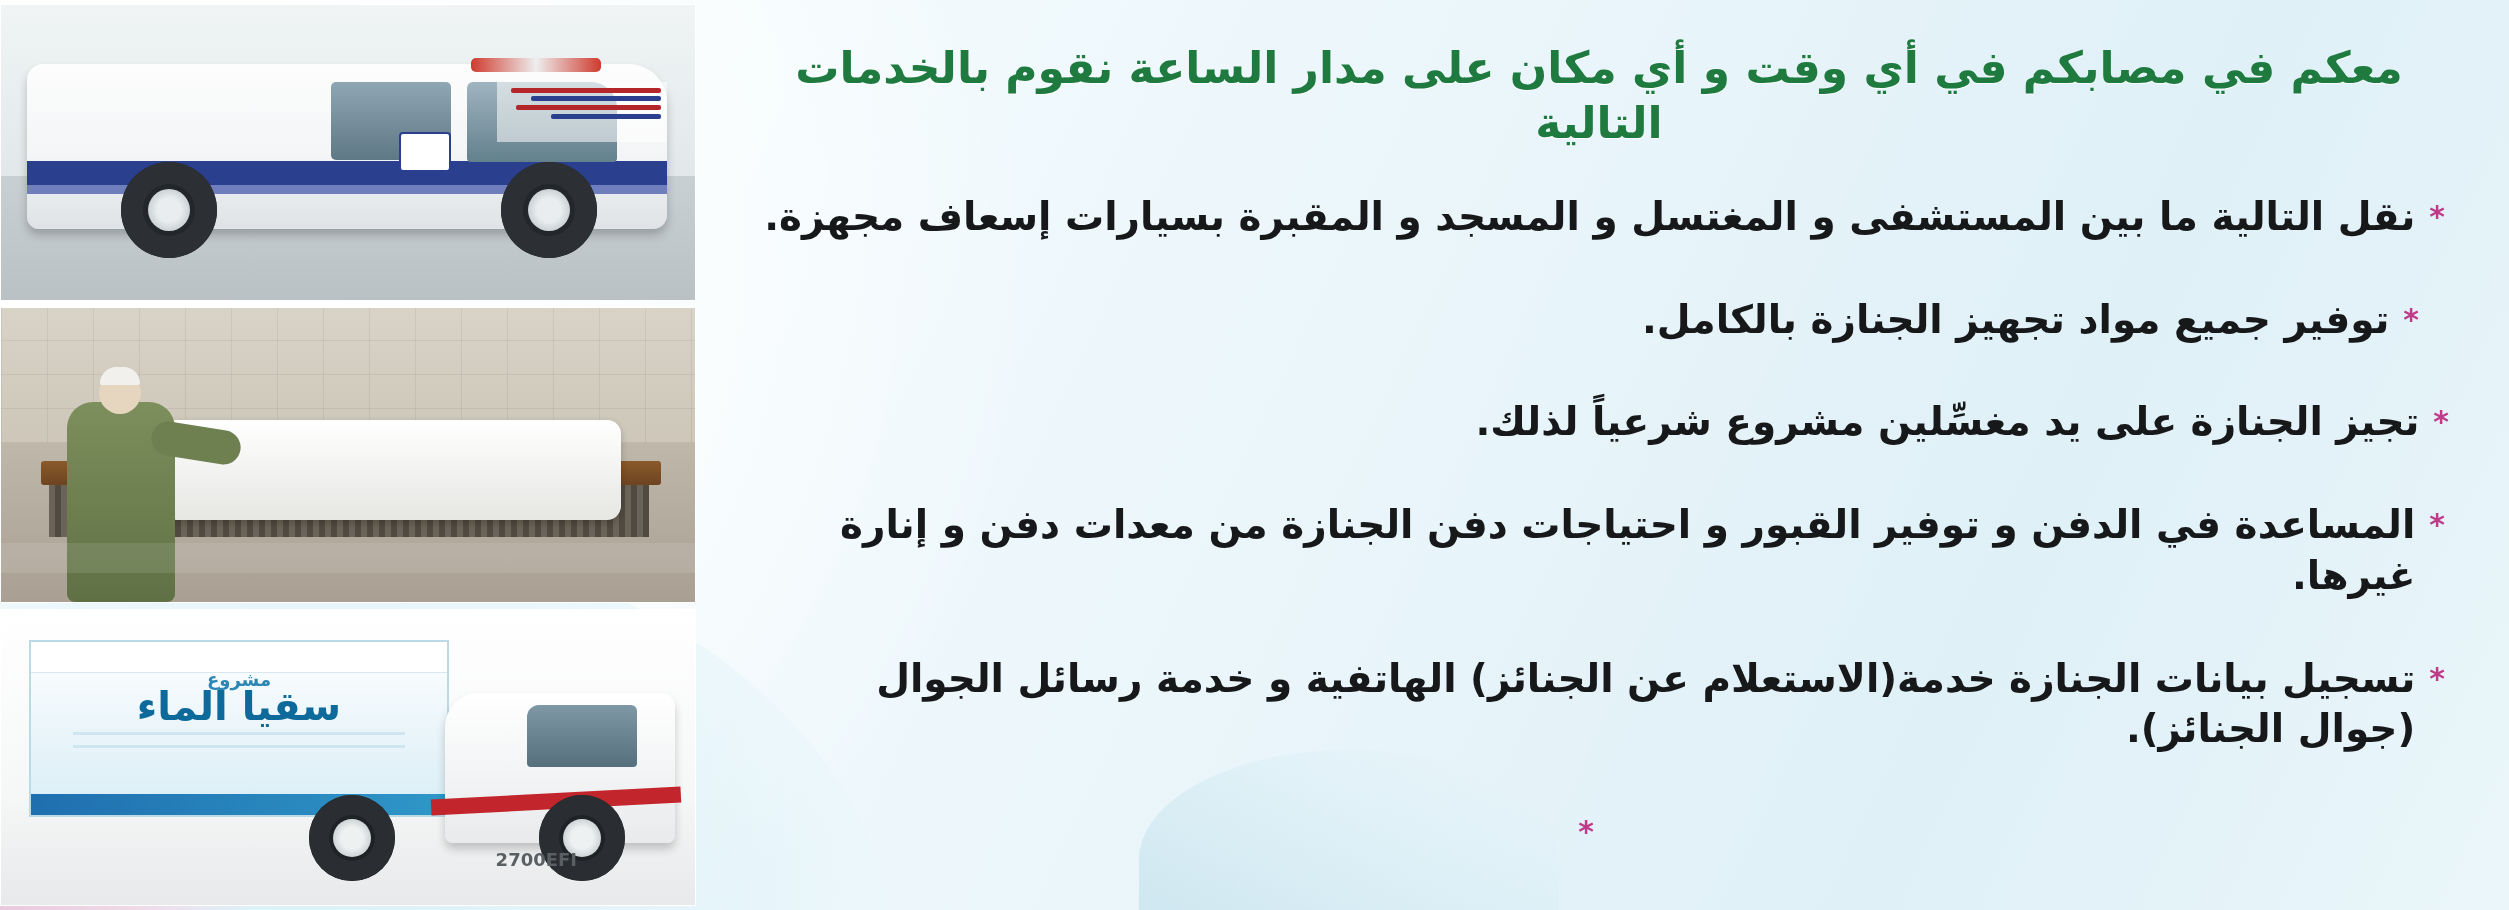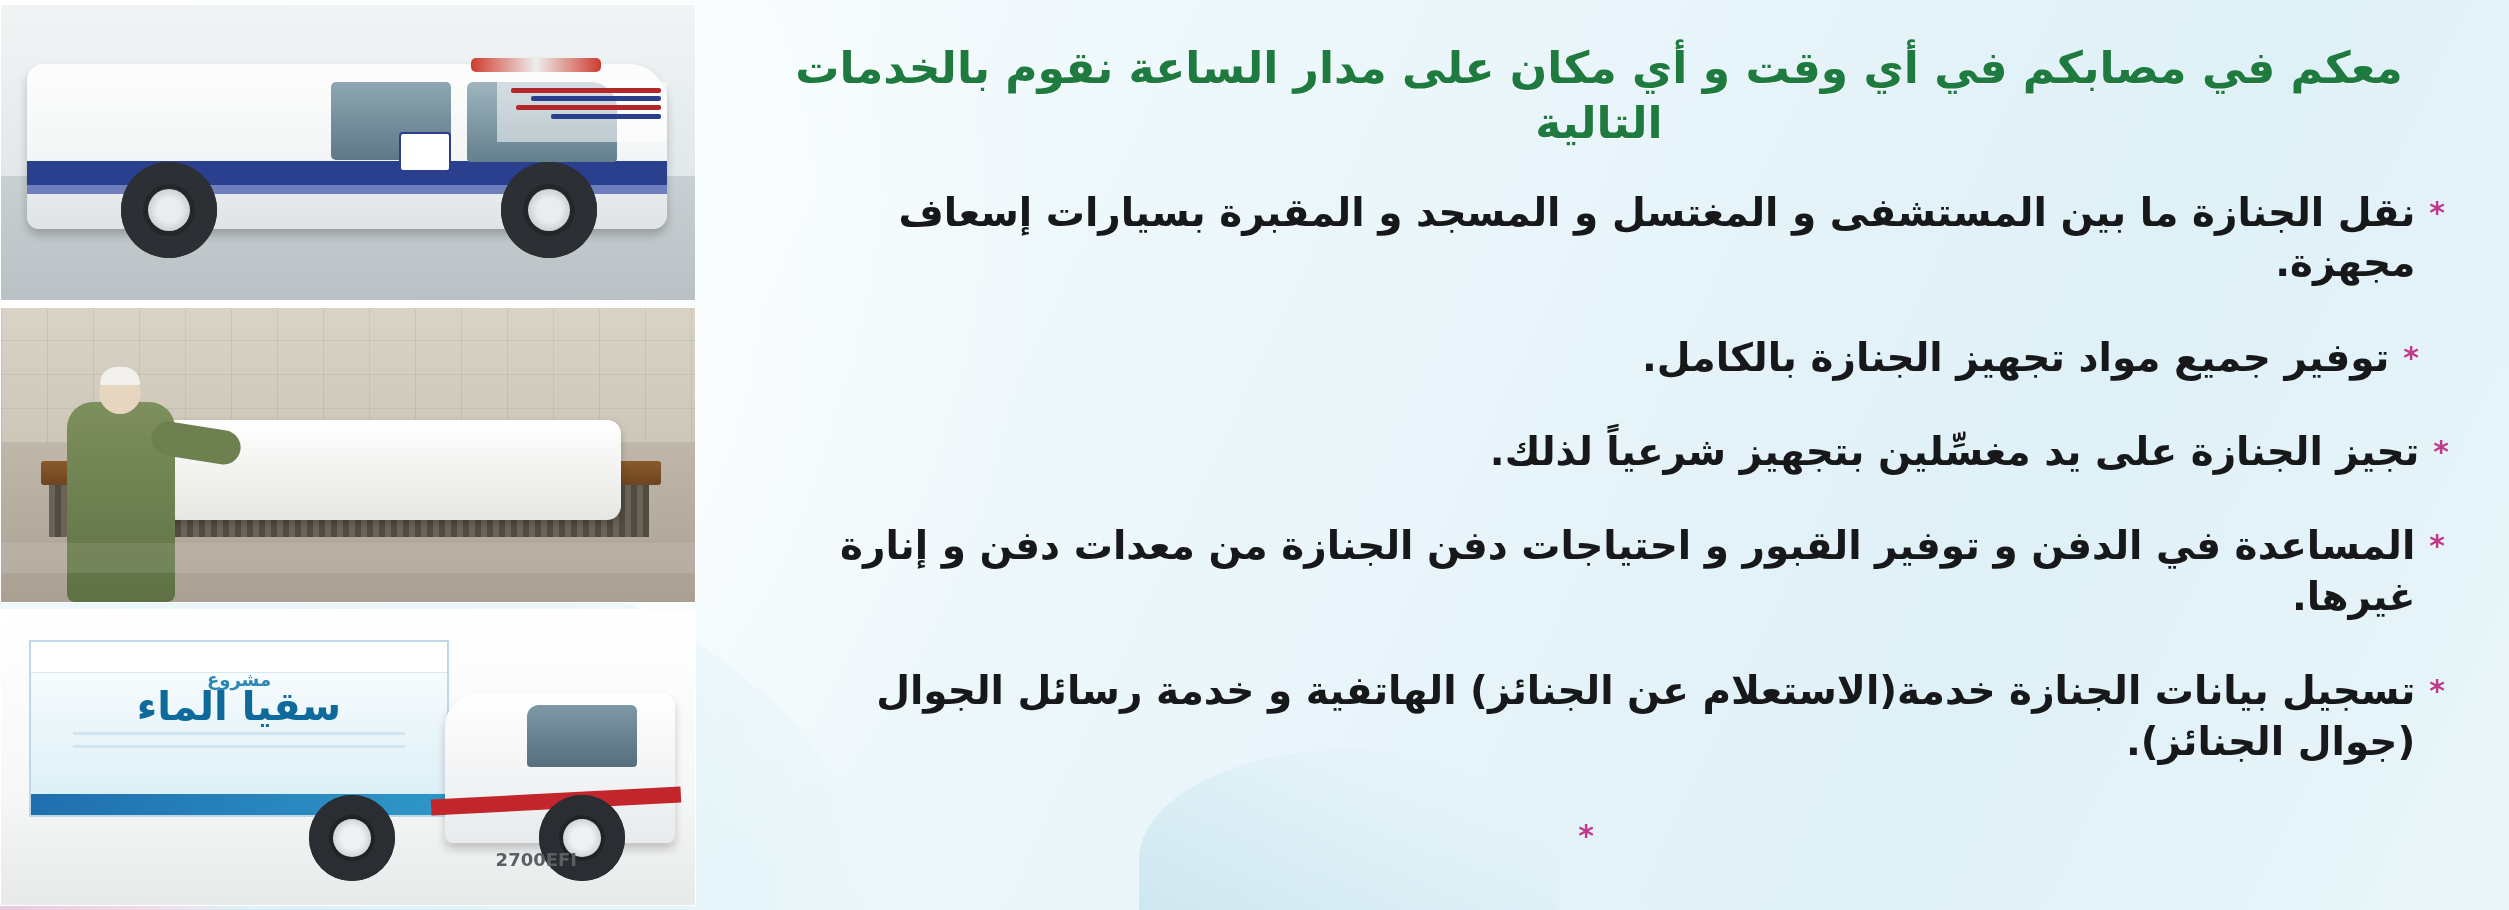--- a/index.html
+++ b/index.html
@@ -342,31 +342,31 @@
   <div class="bg-corner-pink"></div>
 
   <div class="content">
 
     <div class="headline">معكم في مصابكم في أي وقت و أي مكان على مدار الساعة نقوم بالخدمات التالية</div>
 
     <div class="services">
 
       <div class="service-item idx-0">
         <span class="bullet">*</span>
-        <span class="service-text">نقل الجنازة ما بين المستشفى و المغتسل و المسجد و المقبرة بسيارات إسعاف مجهزة.</span>
+        <span class="service-text">نقل التالية ما بين المستشفى و المغتسل و المسجد و المقبرة بسيارات إسعاف مجهزة.</span>
       </div>
 
       <div class="service-item idx-1">
         <span class="bullet">*</span>
         <span class="service-text">توفير جميع مواد تجهيز الجنازة بالكامل.</span>
       </div>
 
       <div class="service-item idx-2">
         <span class="bullet">*</span>
-        <span class="service-text">تجيز الجنازة على يد مغسِّلين بتجهيز  شرعياً لذلك.</span>
+        <span class="service-text">تجيز الجنازة على يد مغسِّلين مشروع  شرعياً لذلك.</span>
       </div>
 
       <div class="service-item idx-3">
         <span class="bullet">*</span>
         <span class="service-text">المساعدة في الدفن و توفير القبور و احتياجات دفن الجنازة من معدات دفن و إنارة غيرها.</span>
       </div>
 
       <div class="service-item idx-4">
         <span class="bullet">*</span>
         <span class="service-text">تسجيل بيانات الجنازة خدمة(الاستعلام عن الجنائز) الهاتفية و خدمة رسائل الجوال (جوال الجنائز).</span>

